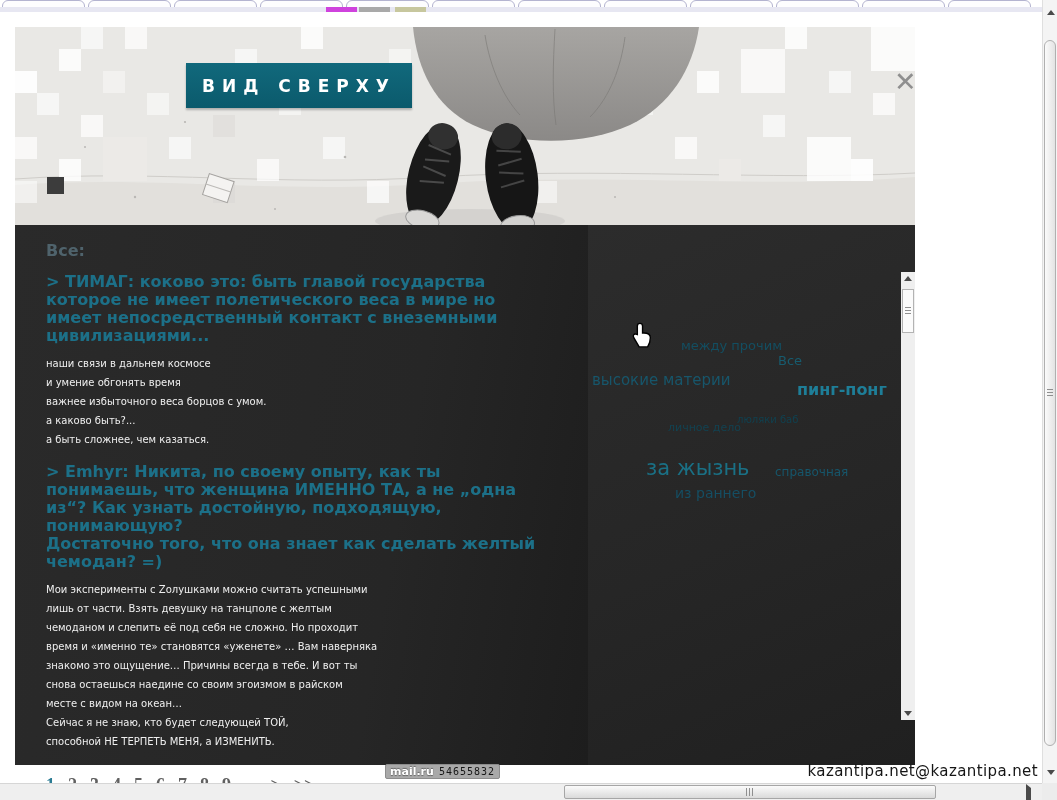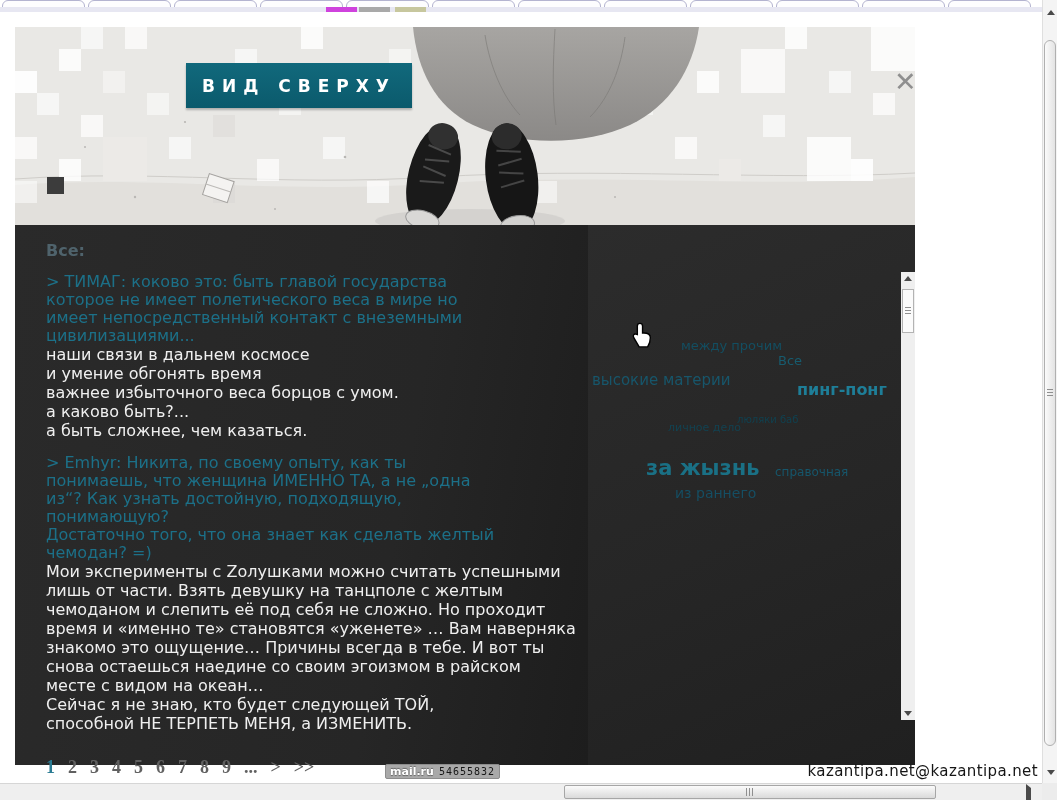--- a/index.html
+++ b/index.html
@@ -26,38 +26,38 @@
   }
   .close{position:absolute;left:879px;top:41px;font-size:27px;color:#8f8f8f;line-height:1;cursor:pointer;font-weight:normal}
 
   
   .content{position:absolute;left:15px;top:225px;width:900px;height:540px;display:flex}
   .posts{width:573px;box-sizing:border-box;padding:16px 0 0 31px;
     background:linear-gradient(100deg,#2a2a2a 0%,#262626 65%,#1d1d1d 100%)}
   .sidebar{width:327px;position:relative;background:linear-gradient(155deg,#2c2c2c 0%,#262626 55%,#202020 100%)}
 
   .h-all{color:#4f636c;font-weight:bold;font-size:16px}
-  .q{color:#1c7088;font-weight:normal;font-size:16px;line-height:18px;white-space:pre-line;margin-top:13px;width:540px}
-  .a{color:#efefef;font-size:16px;line-height:19px;white-space:pre-line;width:540px}
+  .q{color:#1c7088;font-weight:bold;font-size:16px;line-height:18px;white-space:pre-line;margin-top:13px;width:540px}
+  .a{color:#efefef;font-size:10px;line-height:19px;white-space:pre-line;margin-top:9px;width:540px}
   #q2{margin-top:14px}
   .pagination{margin-top:24px;display:flex;gap:13px;align-items:baseline;
     font-family:"Liberation Serif","DejaVu Serif",serif;font-weight:bold;font-size:18px;color:#606060}
   .pg{cursor:pointer}
   .pg.cur{color:#2a7b93}
 
   
   .tag{position:absolute;white-space:nowrap;cursor:pointer}
   .t0{left:32px;top:83px;font-size:21px;font-weight:bold;color:#217e99}
   .t1{left:93px;top:113px;font-size:13px;color:#134e61}
   .t2{left:190px;top:128px;font-size:13px;color:#175b6e}
   .t3{left:4px;top:146px;font-size:15px;font-weight:normal;color:#17566b}
   .t4{left:209px;top:155px;font-size:16px;font-weight:bold;color:#1e7e98}
   .t5{left:149px;top:189px;font-size:10px;color:#10404f}
   .t6{left:80px;top:196px;font-size:11px;color:#124251}
-  .t7{left:58px;top:231px;font-size:21px;font-weight:bold;color:#1a7085}
+  .t7{left:58px;top:231px;font-size:21px;font-weight:normal;color:#1a7085}
   .t8{left:187px;top:240px;font-size:12px;color:#16566b}
   .t9{left:87px;top:260px;font-size:14px;color:#154e63}
 
   
   .inner-sb{position:absolute;left:313px;top:47px;width:14px;height:448px;background:#efefef}
   .inner-sb .btn{position:absolute;left:0;width:14px;height:13px;display:flex;align-items:center;justify-content:center}
   .inner-sb .btn.up{top:0}
   .inner-sb .btn.down{bottom:0}
   .inner-thumb{position:absolute;top:17px;left:1px;width:12px;height:44px;background:#fbfbfb;border:1px solid #b3b3b3;box-sizing:border-box}
   .inner-thumb::after{content:"";position:absolute;left:2px;right:2px;top:50%;height:8px;margin-top:-4px;

